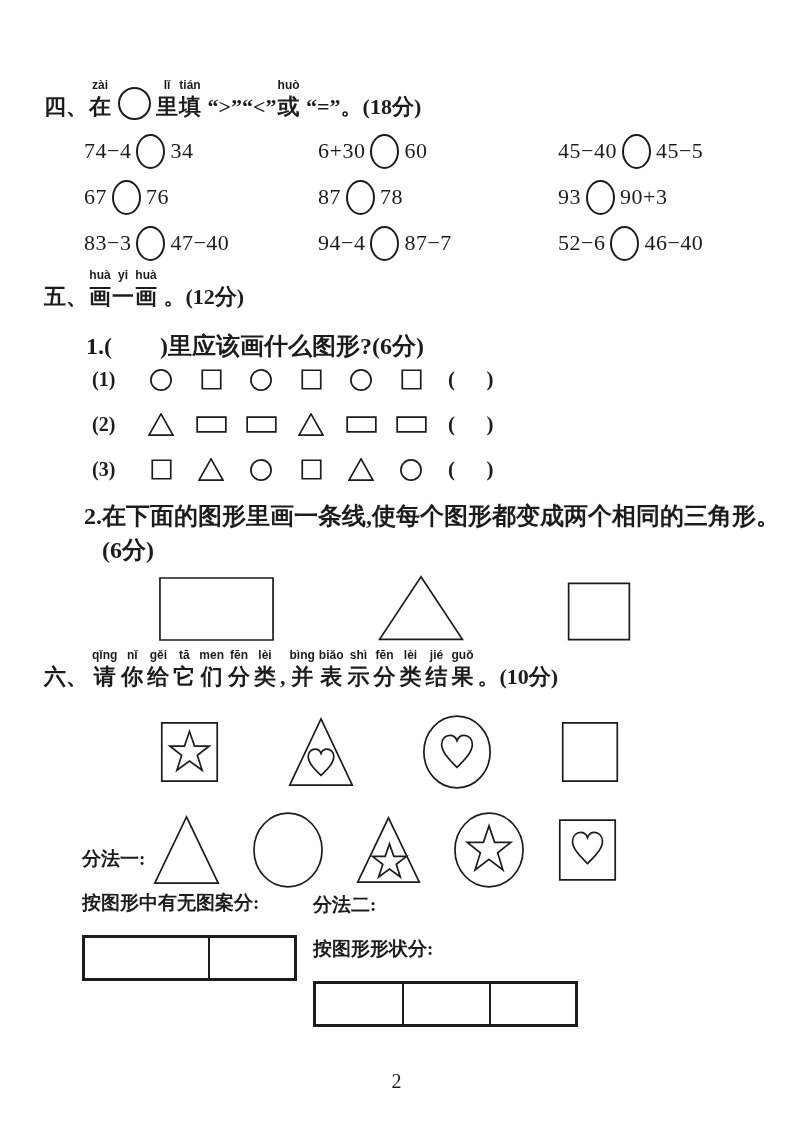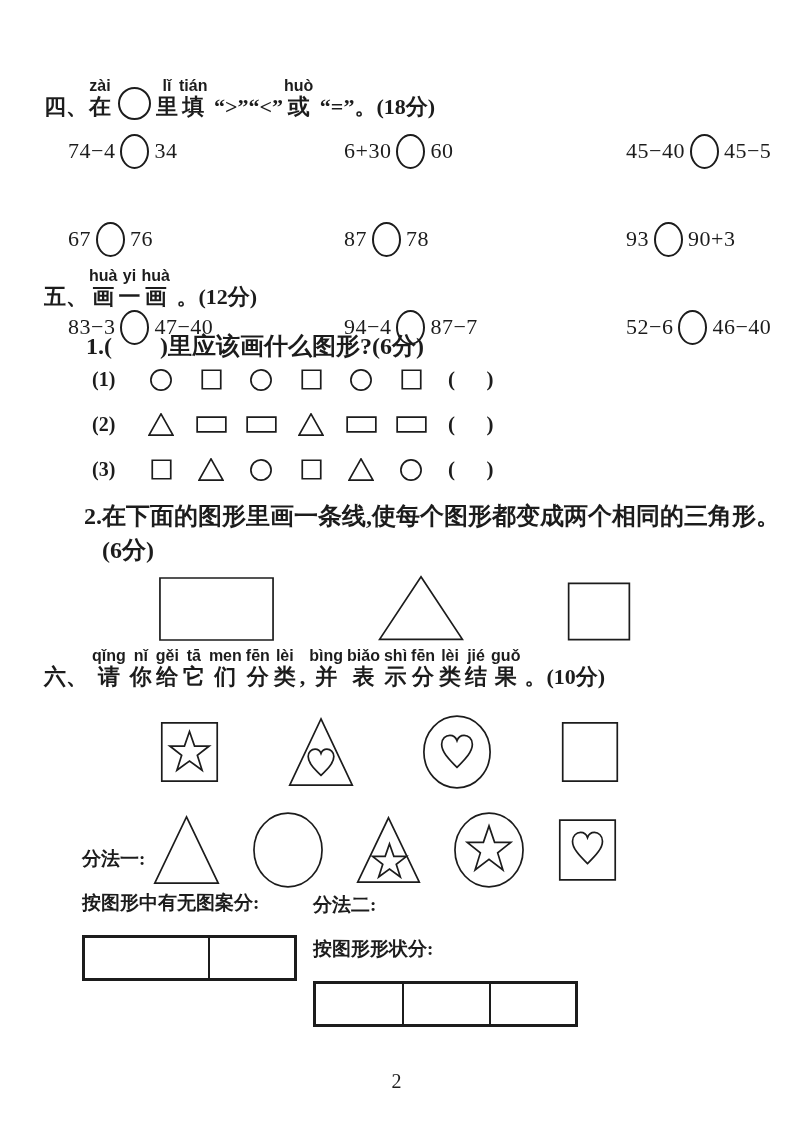--- a/index.html
+++ b/index.html
@@ -4,27 +4,27 @@
 <style>
   html,body{margin:0;padding:0;background:#e8e8e8;}
   .page{
     position:relative;width:793px;height:1121px;margin:0 auto;
     background:#ffffff;color:#1c1c1c;overflow:hidden;
     font-family:"Liberation Serif",serif;
   }
   
   .rb{position:absolute;display:flex;align-items:flex-end;}
   .rseg{display:inline-flex;flex-direction:column;align-items:center;}
-  .rseg .py{font-family:"Liberation Sans",sans-serif;font-size:16px;line-height:15px;min-height:15px;font-weight:600;}
+  .rseg .py{font-family:"Liberation Sans",sans-serif;font-size:12px;line-height:15px;min-height:15px;font-weight:600;}
   .rseg .hz{font-size:22px;line-height:27px;font-weight:700;white-space:pre;}
   .gap1{gap:1px;} .gap2{gap:4px;}
   .heading-circle{width:33px;height:33px;border:2px solid #1c1c1c;border-radius:50%;margin:0 4px 0 6px;box-sizing:border-box;}
 
   
-  .cmp-grid{position:absolute;left:68px;top:128px;display:grid;grid-template-columns:234px 240px auto;grid-auto-rows:46px;gap:42px;}
+  .cmp-grid{position:absolute;left:84px;top:128px;display:grid;grid-template-columns:234px 240px auto;grid-auto-rows:46px;}
   .cmp-cell{display:flex;align-items:center;}
   .expr{font-size:22px;letter-spacing:0.5px;}
   .cmp-circle{width:29px;height:35px;border:2px solid #1c1c1c;border-radius:50%;margin:0 5px;box-sizing:border-box;flex:0 0 auto;}
 
   
   .qtext{position:absolute;font-size:24px;font-weight:700;white-space:pre;}
 
   
   .pattern-rows{position:absolute;left:92px;top:357px;}
   .pattern-row{display:flex;align-items:center;height:45px;}

